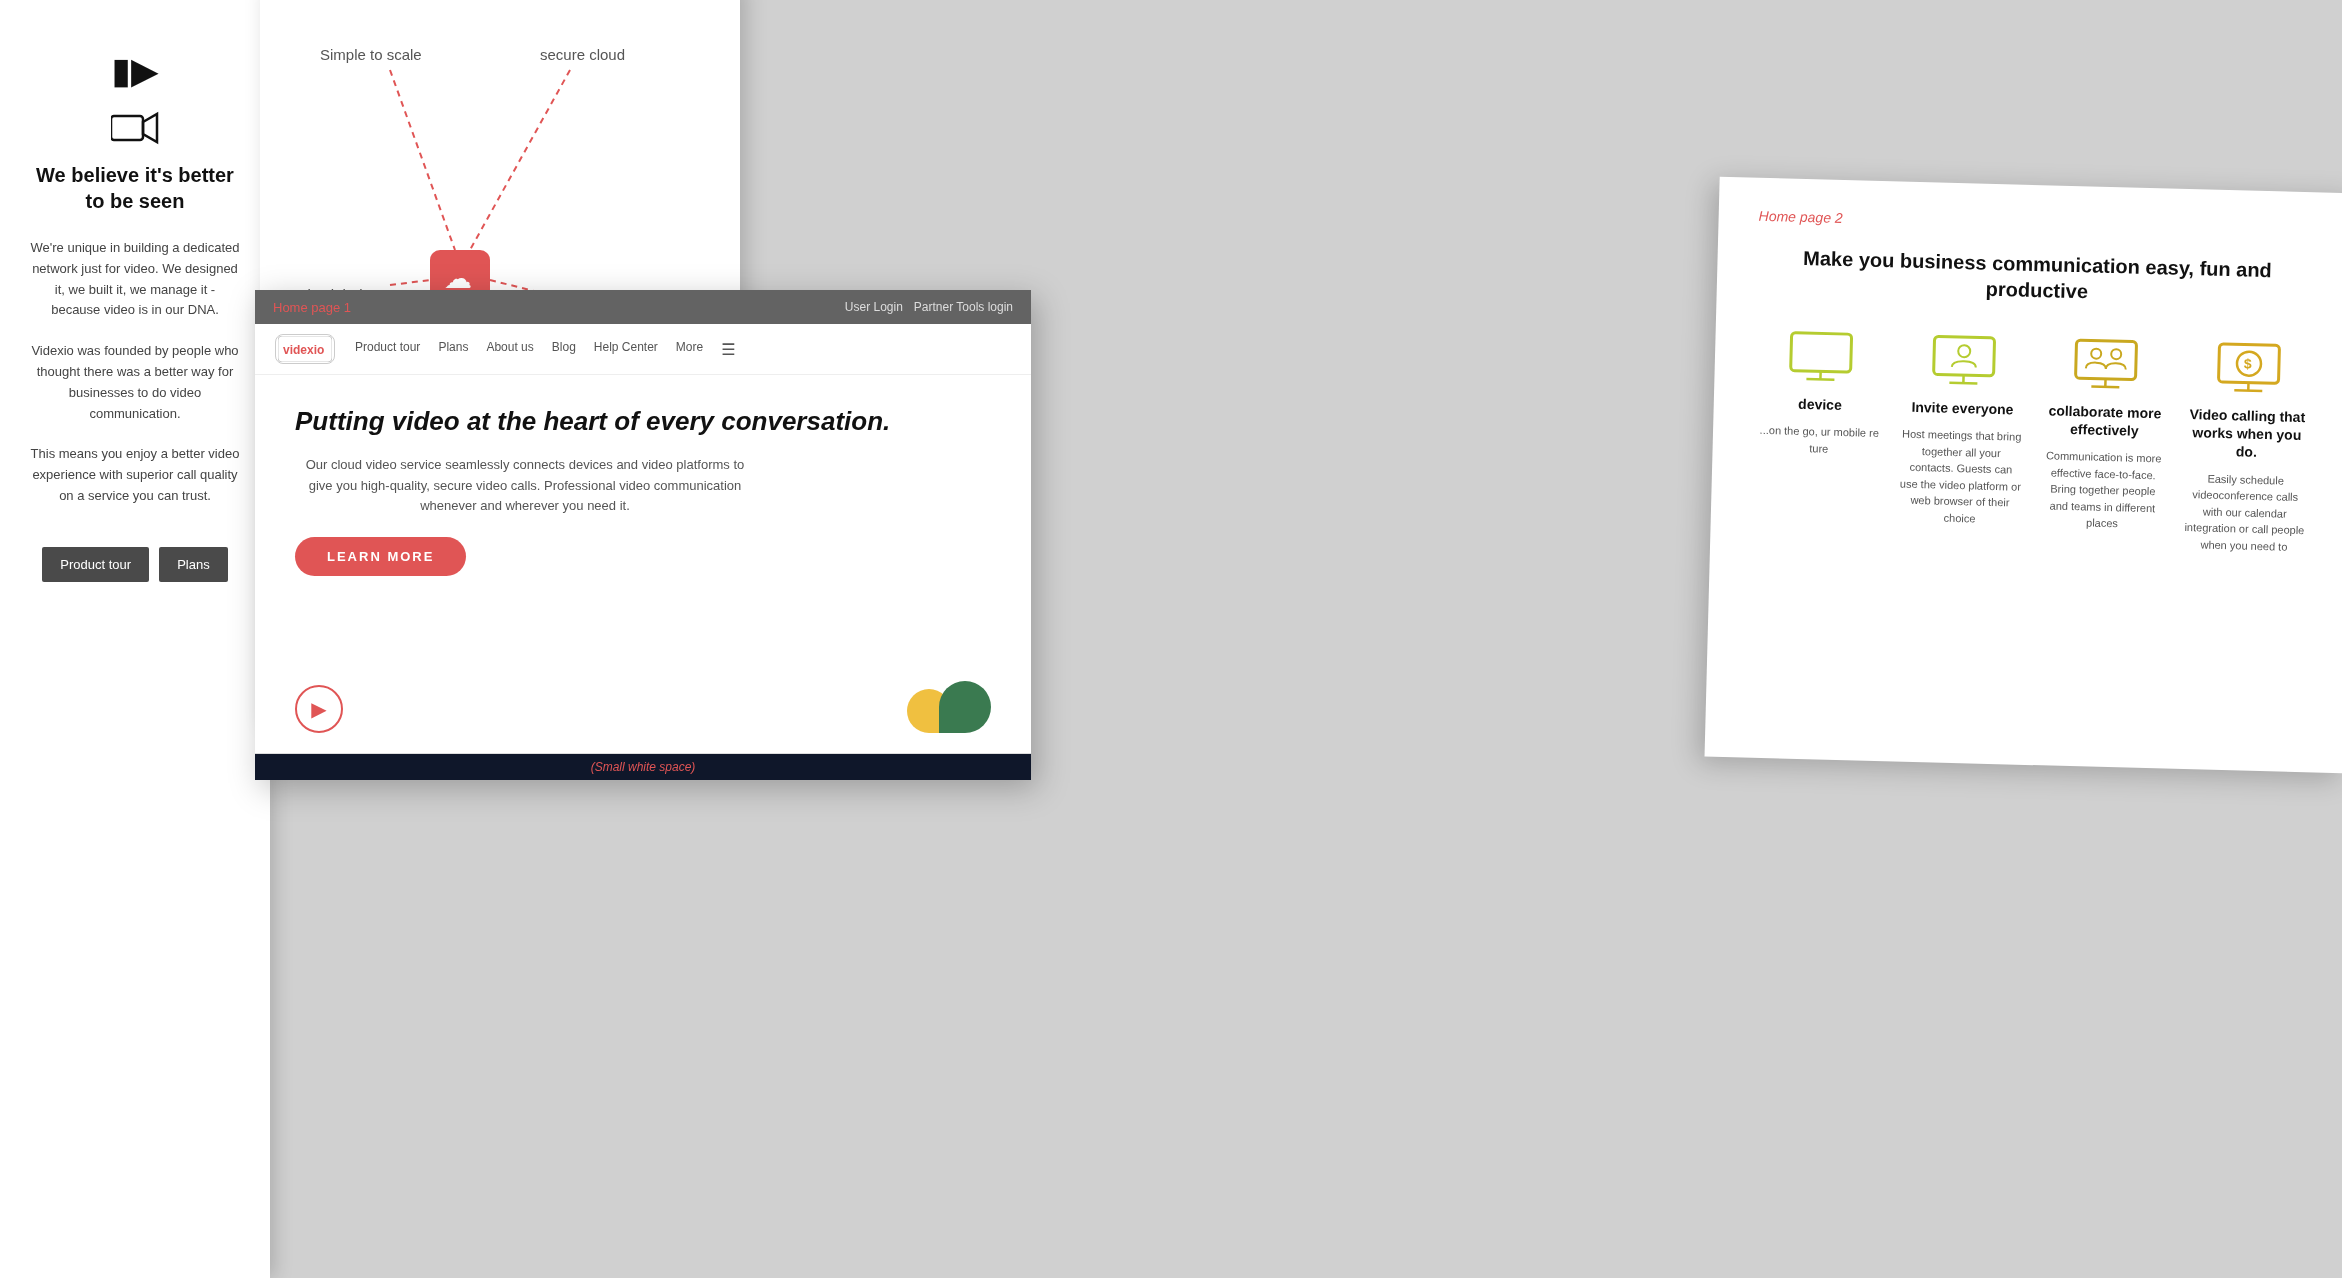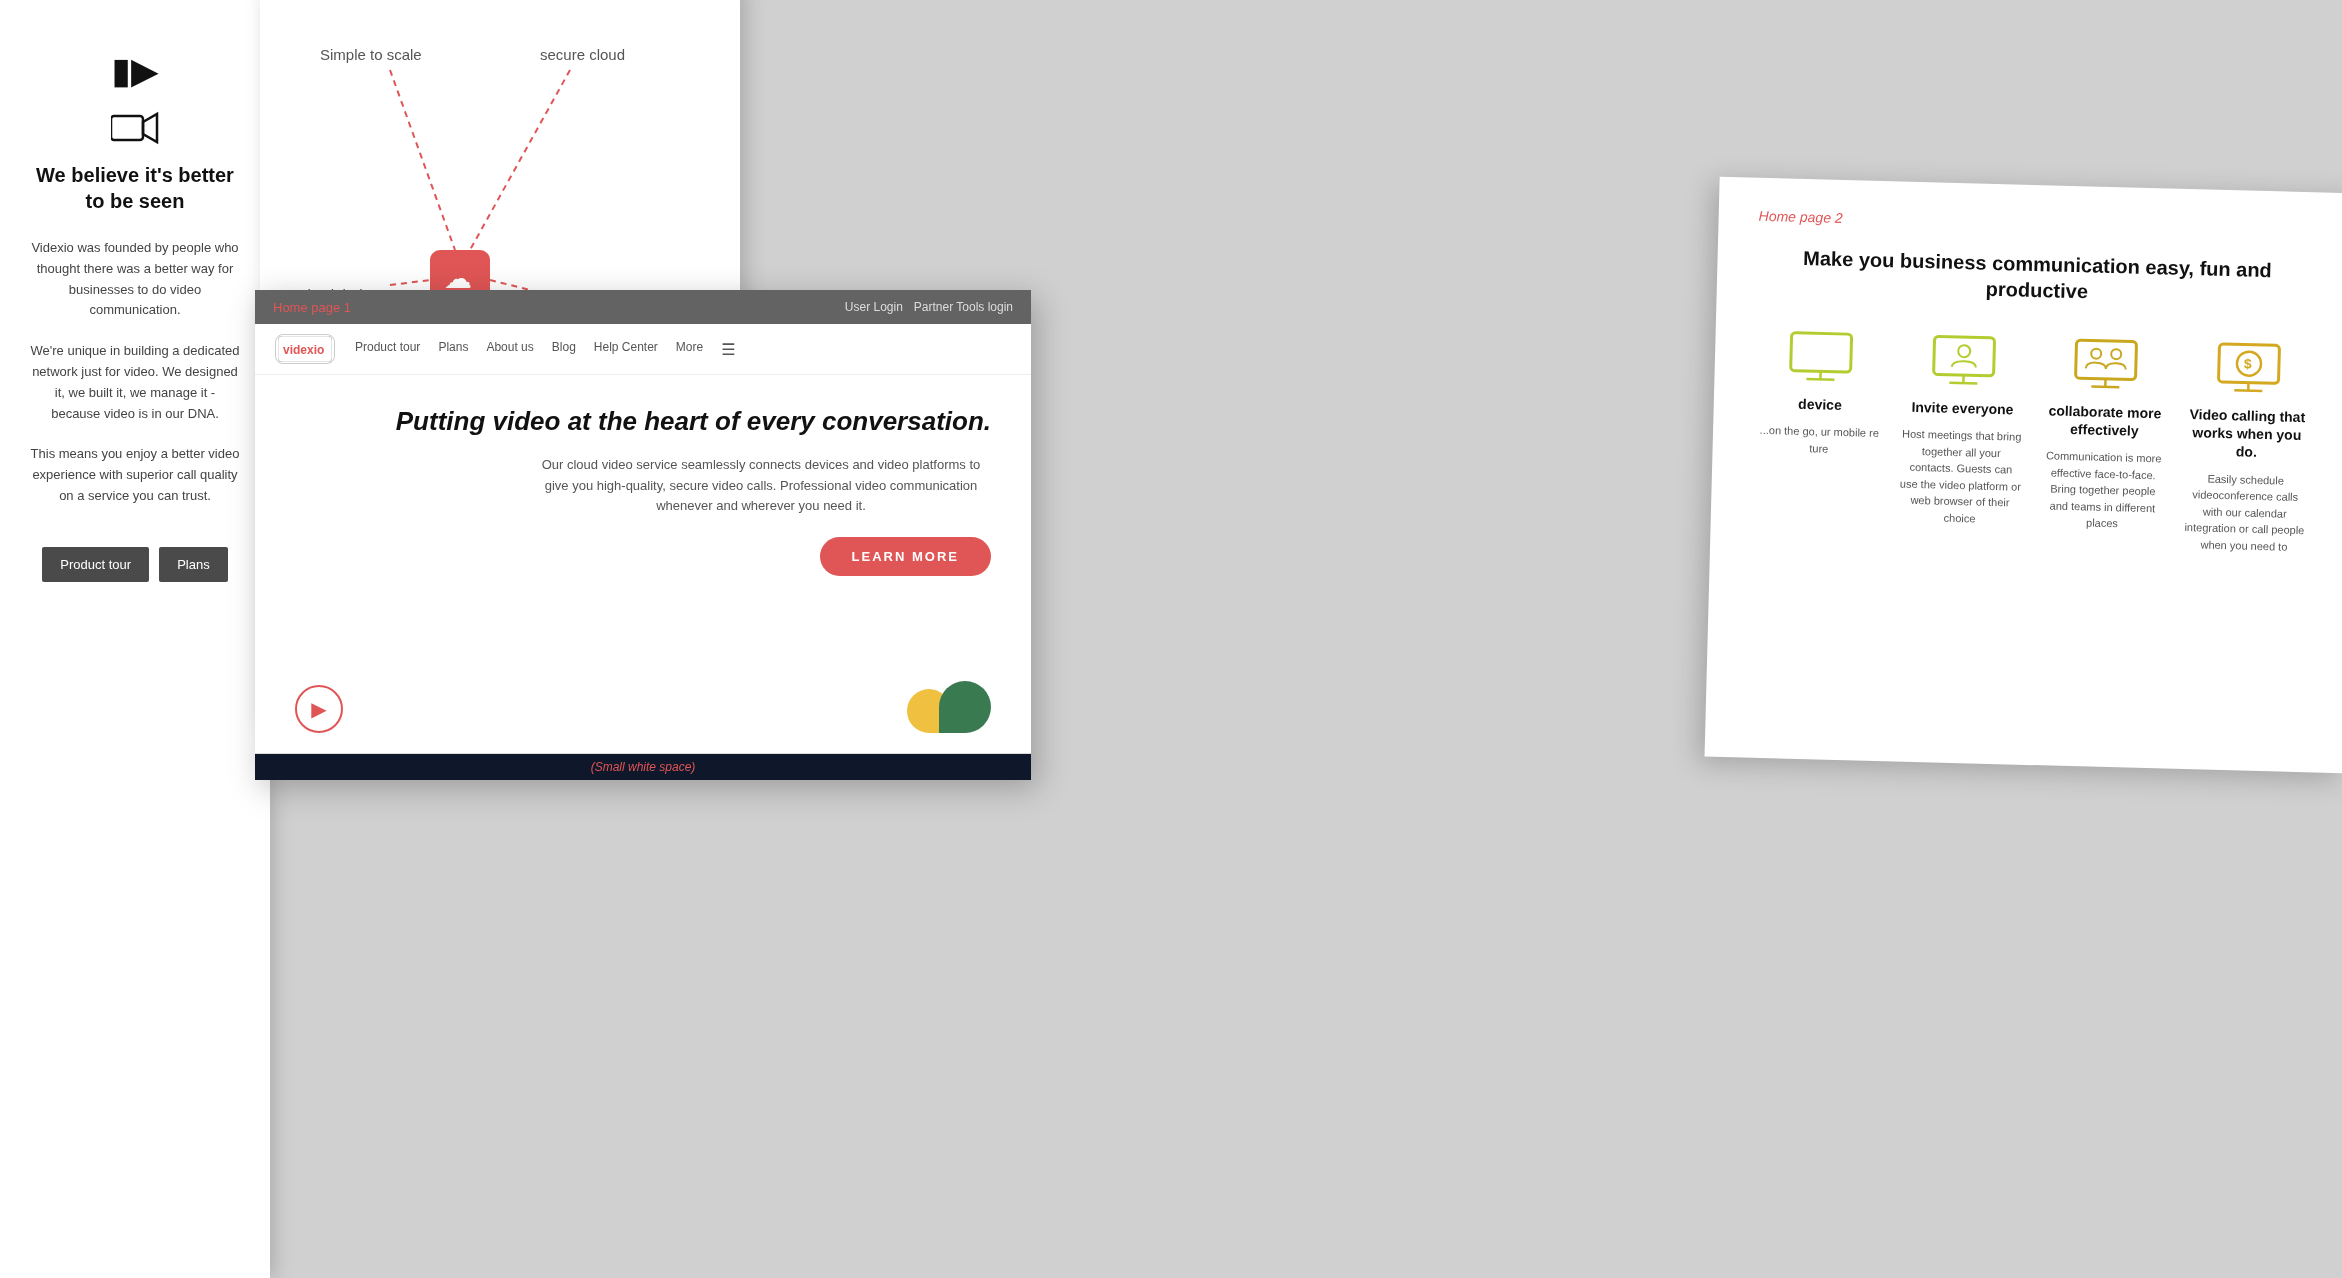--- a/index.html
+++ b/index.html
@@ -142,21 +142,21 @@
       font-size: 12px;
       color: #555;
     }
     .card3-nav-links span {
       color: #555;
     }
     .card3-hero {
       flex: 1;
       display: flex;
       flex-direction: column;
-      align-items: flex-end;
+      align-items: flex-start;
       justify-content: flex-start;
       padding: 30px 40px 20px 40px;
       text-align: center;
     }
     .card3-hero h1 {
       font-size: 26px;
       font-style: italic;
       font-weight: bold;
       color: #111;
       margin-bottom: 16px;
@@ -294,22 +294,22 @@
 </head>
 <body>
 
 <div class="card1">
   <div class="card1-camera-icon">▮▶</div>
   <svg width="48" height="36" viewBox="0 0 48 36" style="margin-bottom:16px;">
     <rect x="0" y="6" width="32" height="24" rx="3" fill="none" stroke="#111" stroke-width="2.5"></rect>
     <polygon points="32,12 46,4 46,32 32,24" fill="none" stroke="#111" stroke-width="2.5"></polygon>
   </svg>
   <div class="card1-headline">We believe it's better to be seen</div>
+  <div class="card1-para">We're unique in building a dedicated network just for video. We designed it, we built it, we manage it - because video is in our DNA.</div>
   <div class="card1-para">Videxio was founded by people who thought there was a better way for businesses to do video communication.</div>
-  <div class="card1-para">We're unique in building a dedicated network just for video. We designed it, we built it, we manage it - because video is in our DNA.</div>
   <div class="card1-para">This means you enjoy a better video experience with superior call quality on a service you can trust.</div>
   <div class="card1-buttons">
     <button class="card1-btn-tour">Product tour</button>
     <button class="card1-btn-plans">Plans</button>
   </div>
 </div>
 
 <div class="card2">
   <svg width="400" height="620" viewBox="0 0 400 620" style="position:absolute;top:0;left:0;">
 

